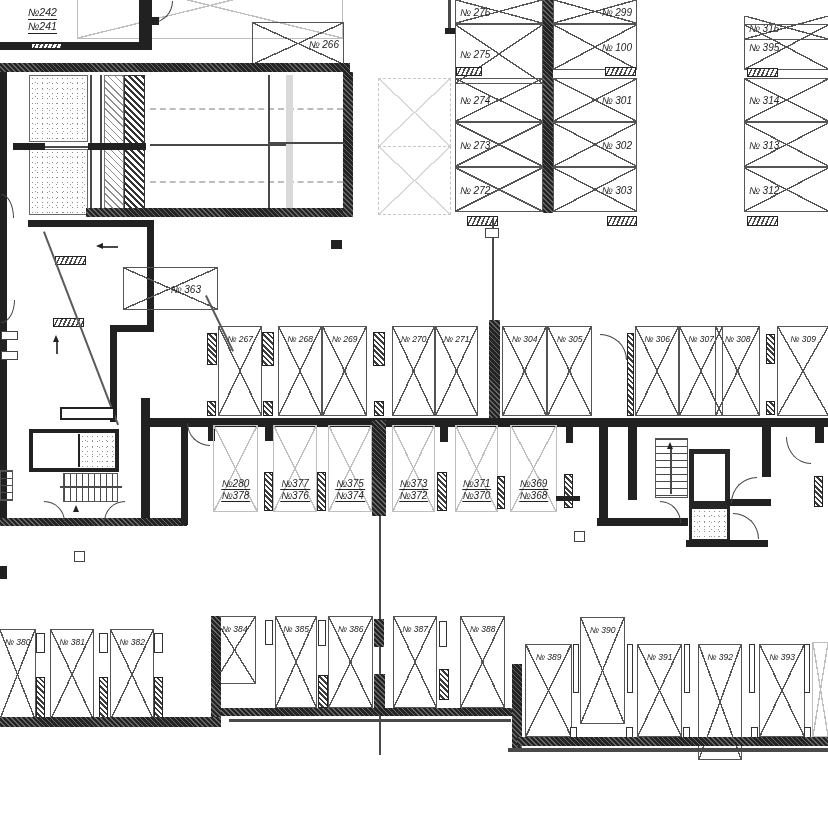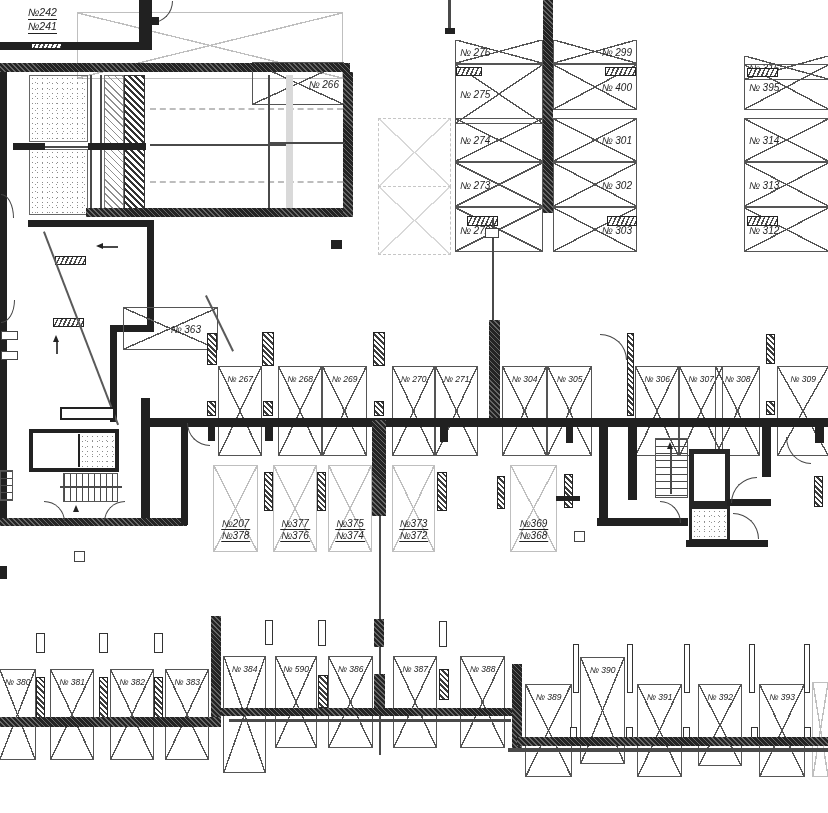--- a/index.html
+++ b/index.html
@@ -3,21 +3,21 @@
 <meta charset="utf-8">
 <style>
   html,body{margin:0;padding:0;background:#ffffff}
   #canvas{position:relative;width:828px;height:813px;background:#fff;overflow:hidden;
           font-family:"Liberation Sans",sans-serif}
   .abs{position:absolute}
   
   .box{position:absolute;--xc:#555;border:1.4px solid #555;box-sizing:border-box;
        background-image:
         linear-gradient(to bottom right,transparent calc(50% - .7px),var(--xc) calc(50% - .7px) calc(50% + .7px),transparent calc(50% + .7px)),
-        linear-gradient(to bottom left,transparent calc(50% - .7px),var(--xc) calc(50% - .7px) calc(50% + .7px),transparent calc(50% + .7px)); margin-top: 40px;}
+        linear-gradient(to bottom left,transparent calc(50% - .7px),var(--xc) calc(50% - .7px) calc(50% + .7px),transparent calc(50% + .7px));}
   .light{--xc:#bfbfbf;border-color:#bfbfbf}
   .dashb{--xc:#d8d8d8;border:1px dashed #c6c6c6}
   .lbl{position:absolute;font-style:italic;font-size:10px;color:#222;white-space:nowrap}
   .sm{font-size:8.5px}
   .lbl-l{left:4px;top:50%;transform:translateY(-50%)}
   .lbl-r{right:4px;top:50%;transform:translateY(-50%)}
   .lbl-t{left:50%;top:7px;transform:translateX(-50%)}
   .pair{position:absolute;left:50%;bottom:9px;transform:translateX(-50%);text-align:center;
         font-style:italic;font-size:10px;color:#222;white-space:nowrap}
   .pair div{border-bottom:1px solid #222;line-height:11px;padding:0 1px}
@@ -120,21 +120,21 @@
     <span class="lbl lbl-l">№ 273</span>
     </div>
   <div class="box" style="left:455px;top:167px;width:88px;height:45px">
     <span class="lbl lbl-l">№ 272</span>
     </div>
 
   <div class="box" style="left:553px;top:0px;width:84px;height:24px;border-top:none">
     <span class="lbl lbl-r">№ 299</span>
     </div>
   <div class="box" style="left:553px;top:24px;width:84px;height:46px">
-    <span class="lbl lbl-r">№ 400</span>
+    <span class="lbl lbl-r">№ 100</span>
     </div>
   <div class="box" style="left:553px;top:78px;width:84px;height:44px">
     <span class="lbl lbl-r">№ 301</span>
     </div>
   <div class="box" style="left:553px;top:122px;width:84px;height:45px">
     <span class="lbl lbl-r">№ 302</span>
     </div>
   <div class="box" style="left:553px;top:167px;width:84px;height:45px">
     <span class="lbl lbl-r">№ 303</span>
     </div>
@@ -236,40 +236,46 @@
 
   <div class="wall" style="left:148px;top:418px;width:680px;height:9px"></div>
   <div class="wall" style="left:208px;top:427px;width:7px;height:14px"></div>
   <div class="wall" style="left:265px;top:427px;width:8px;height:14px"></div>
   <div class="wall" style="left:440px;top:427px;width:8px;height:15px"></div>
   <div class="wall" style="left:566px;top:427px;width:7px;height:16px"></div>
   <div class="wall" style="left:815px;top:427px;width:9px;height:16px"></div>
 
   <div class="box light" style="left:213px;top:425px;width:45px;height:87px">
     <div class="pair">
-      <div>№207</div>
+      <div>№280</div>
         <div>№378</div>
       </div>
     </div>
   <div class="box light" style="left:273px;top:425px;width:44px;height:87px">
     <div class="pair">
       <div>№377</div>
         <div>№376</div>
       </div>
     </div>
   <div class="box light" style="left:328px;top:425px;width:44px;height:87px">
     <div class="pair">
       <div>№375</div>
         <div>№374</div>
       </div>
     </div>
   <div class="box light" style="left:392px;top:425px;width:43px;height:87px">
     <div class="pair">
       <div>№373</div>
         <div>№372</div>
+      </div>
+    </div>
+  <div class="box light" style="left:455px;top:425px;width:43px;height:87px">
+    <div class="pair">
+      <div>№371</div>
+        <div>№370</div>
       </div>
     </div>
   <div class="box light" style="left:510px;top:425px;width:47px;height:87px">
     <div class="pair">
       <div>№369</div>
         <div>№368</div>
       </div>
     </div>
 
   <div class="wallh" style="left:372px;top:420px;width:14px;height:96px"></div>
@@ -319,48 +325,45 @@
 
   <div class="box" style="left:0px;top:629px;width:36px;height:91px;border-left:none">
     <span class="lbl sm lbl-t">№ 380</span>
     </div>
   <div class="box" style="left:50px;top:629px;width:44px;height:91px">
     <span class="lbl sm lbl-t">№ 381</span>
     </div>
   <div class="box" style="left:110px;top:629px;width:44px;height:91px">
     <span class="lbl sm lbl-t">№ 382</span>
     </div>
-  <div class="box" style="left:165px;top:629px;width:44px;height:91px">
-    <span class="lbl sm lbl-t">№ 383</span>
-    </div>
-  <div class="box" style="left:223px;top:616px;width:43px;height:117px">
+  <div class="box" style="left:213px;top:616px;width:43px;height:68px">
     <span class="lbl sm lbl-t">№ 384</span>
     </div>
   <div class="box" style="left:275px;top:616px;width:42px;height:92px">
-    <span class="lbl sm lbl-t">№ 590</span>
+    <span class="lbl sm lbl-t">№ 385</span>
     </div>
   <div class="box" style="left:328px;top:616px;width:45px;height:92px">
     <span class="lbl sm lbl-t">№ 386</span>
     </div>
   <div class="box" style="left:393px;top:616px;width:44px;height:92px">
     <span class="lbl sm lbl-t">№ 387</span>
     </div>
   <div class="box" style="left:460px;top:616px;width:45px;height:92px">
     <span class="lbl sm lbl-t">№ 388</span>
     </div>
   <div class="box" style="left:525px;top:644px;width:47px;height:93px">
     <span class="lbl sm lbl-t">№ 389</span>
     </div>
   <div class="box" style="left:580px;top:617px;width:45px;height:107px">
     <span class="lbl sm lbl-t">№ 390</span>
     </div>
   <div class="box" style="left:637px;top:644px;width:45px;height:93px">
     <span class="lbl sm lbl-t">№ 391</span>
     </div>
-  <div class="box" style="left:698px;top:644px;width:44px;height:82px">
+  <div class="box" style="left:698px;top:644px;width:44px;height:116px">
     <span class="lbl sm lbl-t">№ 392</span>
     </div>
   <div class="box" style="left:759px;top:644px;width:46px;height:93px">
     <span class="lbl sm lbl-t">№ 393</span>
     </div>
   <div class="box light" style="left:812px;top:642px;width:16px;height:95px;border-right:none"></div>
 
   <div class="went" style="left:36px;top:633px;width:9px;height:20px"></div>
   <div class="went" style="left:99px;top:633px;width:9px;height:20px"></div>
   <div class="went" style="left:154px;top:633px;width:9px;height:20px"></div>

